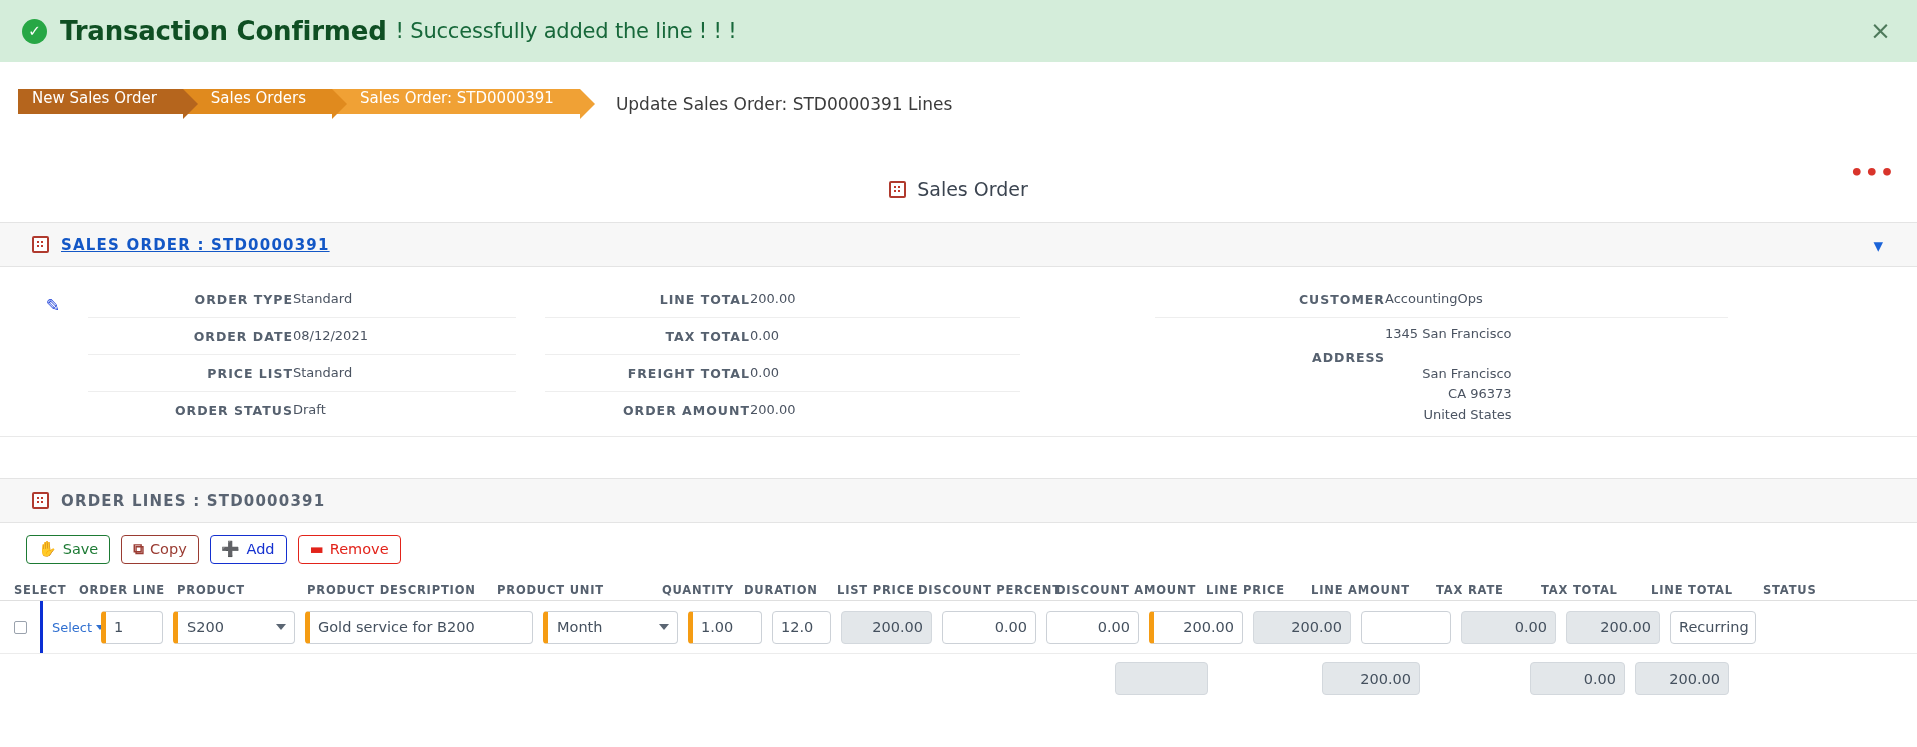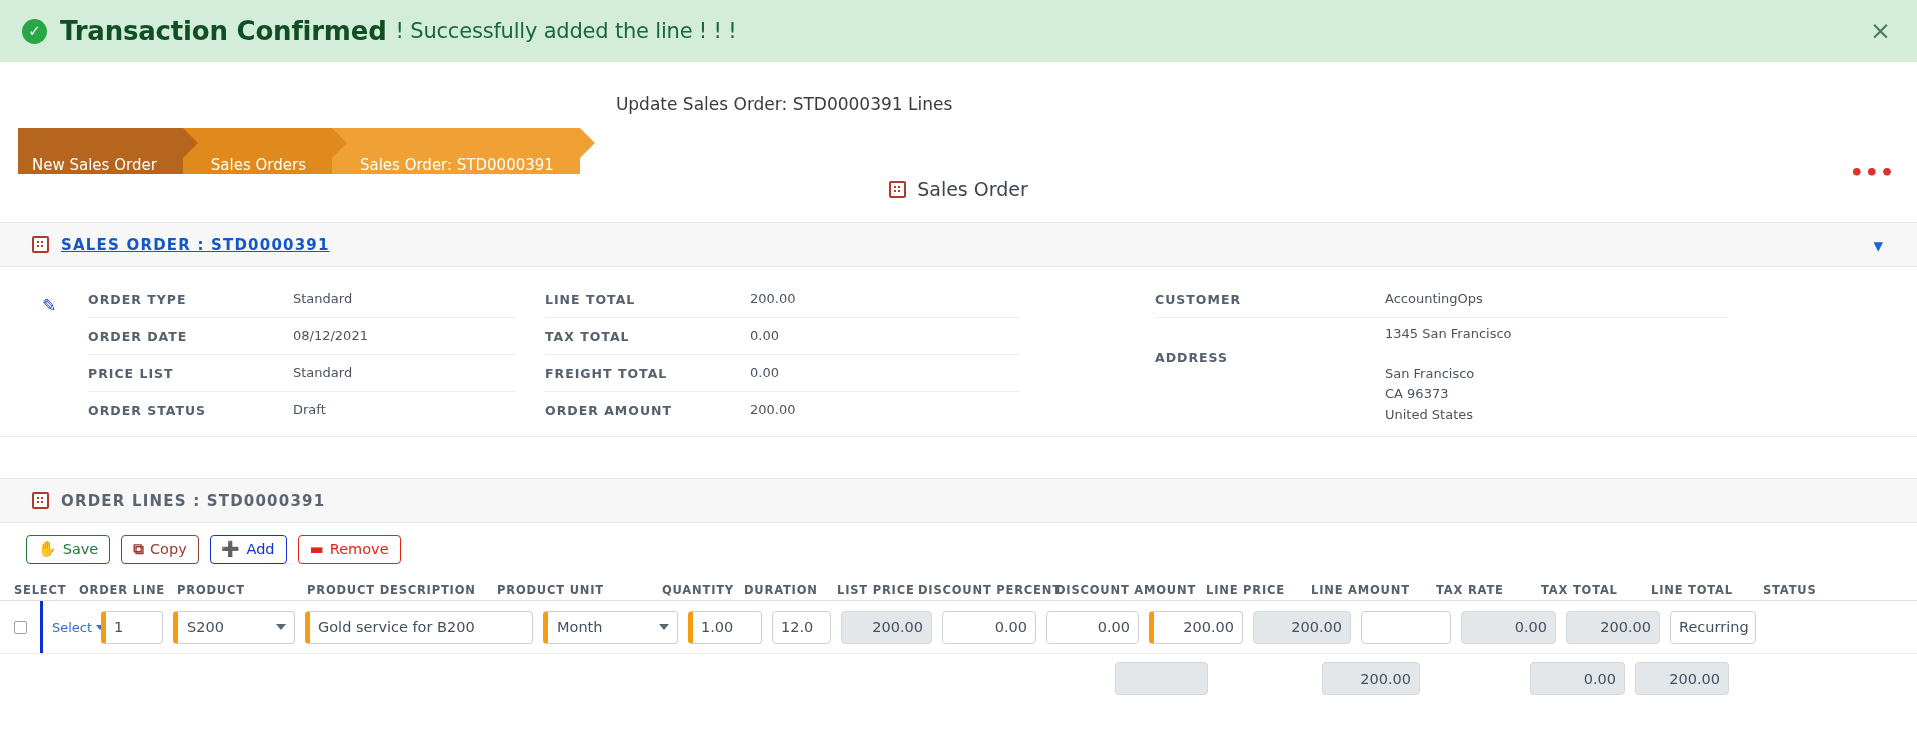--- a/index.html
+++ b/index.html
@@ -38,22 +38,22 @@
     position: absolute; right: 26px; top: 18px;
     font-size: 25px; color: #4e7a5b; cursor: pointer;
     line-height: 1; background: none; border: none; padding: 0;
     font-family: "DejaVu Sans", "Liberation Sans", sans-serif;
   }
 
   
   .crumbbar { position: absolute; left: 0; top: 62px; width: 1917px; height: 58px; background: #fff; }
   .crumbs { position: absolute; left: 18px; top: 27px; display: flex; height: 30px; }
   .crumb {
-    position: relative; height: 46px; display: flex; align-items: flex-end;
-    color: #ffffff; font-size: 15px; padding: 0 26px 0 16px; white-space: nowrap; margin-top: 39px;
+    position: relative; height: 25px; display: flex; align-items: flex-start;
+    color: #ffffff; font-size: 15px; padding: 0 26px 0 16px; white-space: nowrap;
   }
   .crumb::after {
     content: ""; position: absolute; right: -15px; top: 0;
     border-top: 15px solid transparent; border-bottom: 15px solid transparent;
     border-left: 15px solid var(--c); z-index: 2;
   }
   .crumb.c1 { background: #b5651d; --c: #b5651d; padding-left: 14px; }
   .crumb.c2 { background: #e08a1e; --c: #e08a1e; padding-left: 28px; }
   .crumb.c3 { background: #f0a135; --c: #f0a135; padding-left: 28px; }
   .crumb-tail {
@@ -230,21 +230,21 @@
     </div>
   </div>
 
   <div class="dots-menu">•••</div>
 
   <div class="tabtitle">
     <span class="grid-icon"></span>
     <span class="tabtitle-text">Sales Order</span>
   </div>
 
-  <div class="card" style="top:222px;">
+  <div class="card" style="top:222px;text-align:right;">
     <div class="card-head">
       <span class="grid-icon"></span>
       <span class="card-head-link">SALES ORDER : STD0000391</span>
       <span class="chev">▾</span>
     </div>
 
     <div class="detail">
       <div class="pencil">✎</div>
 
       <div class="col col1">

